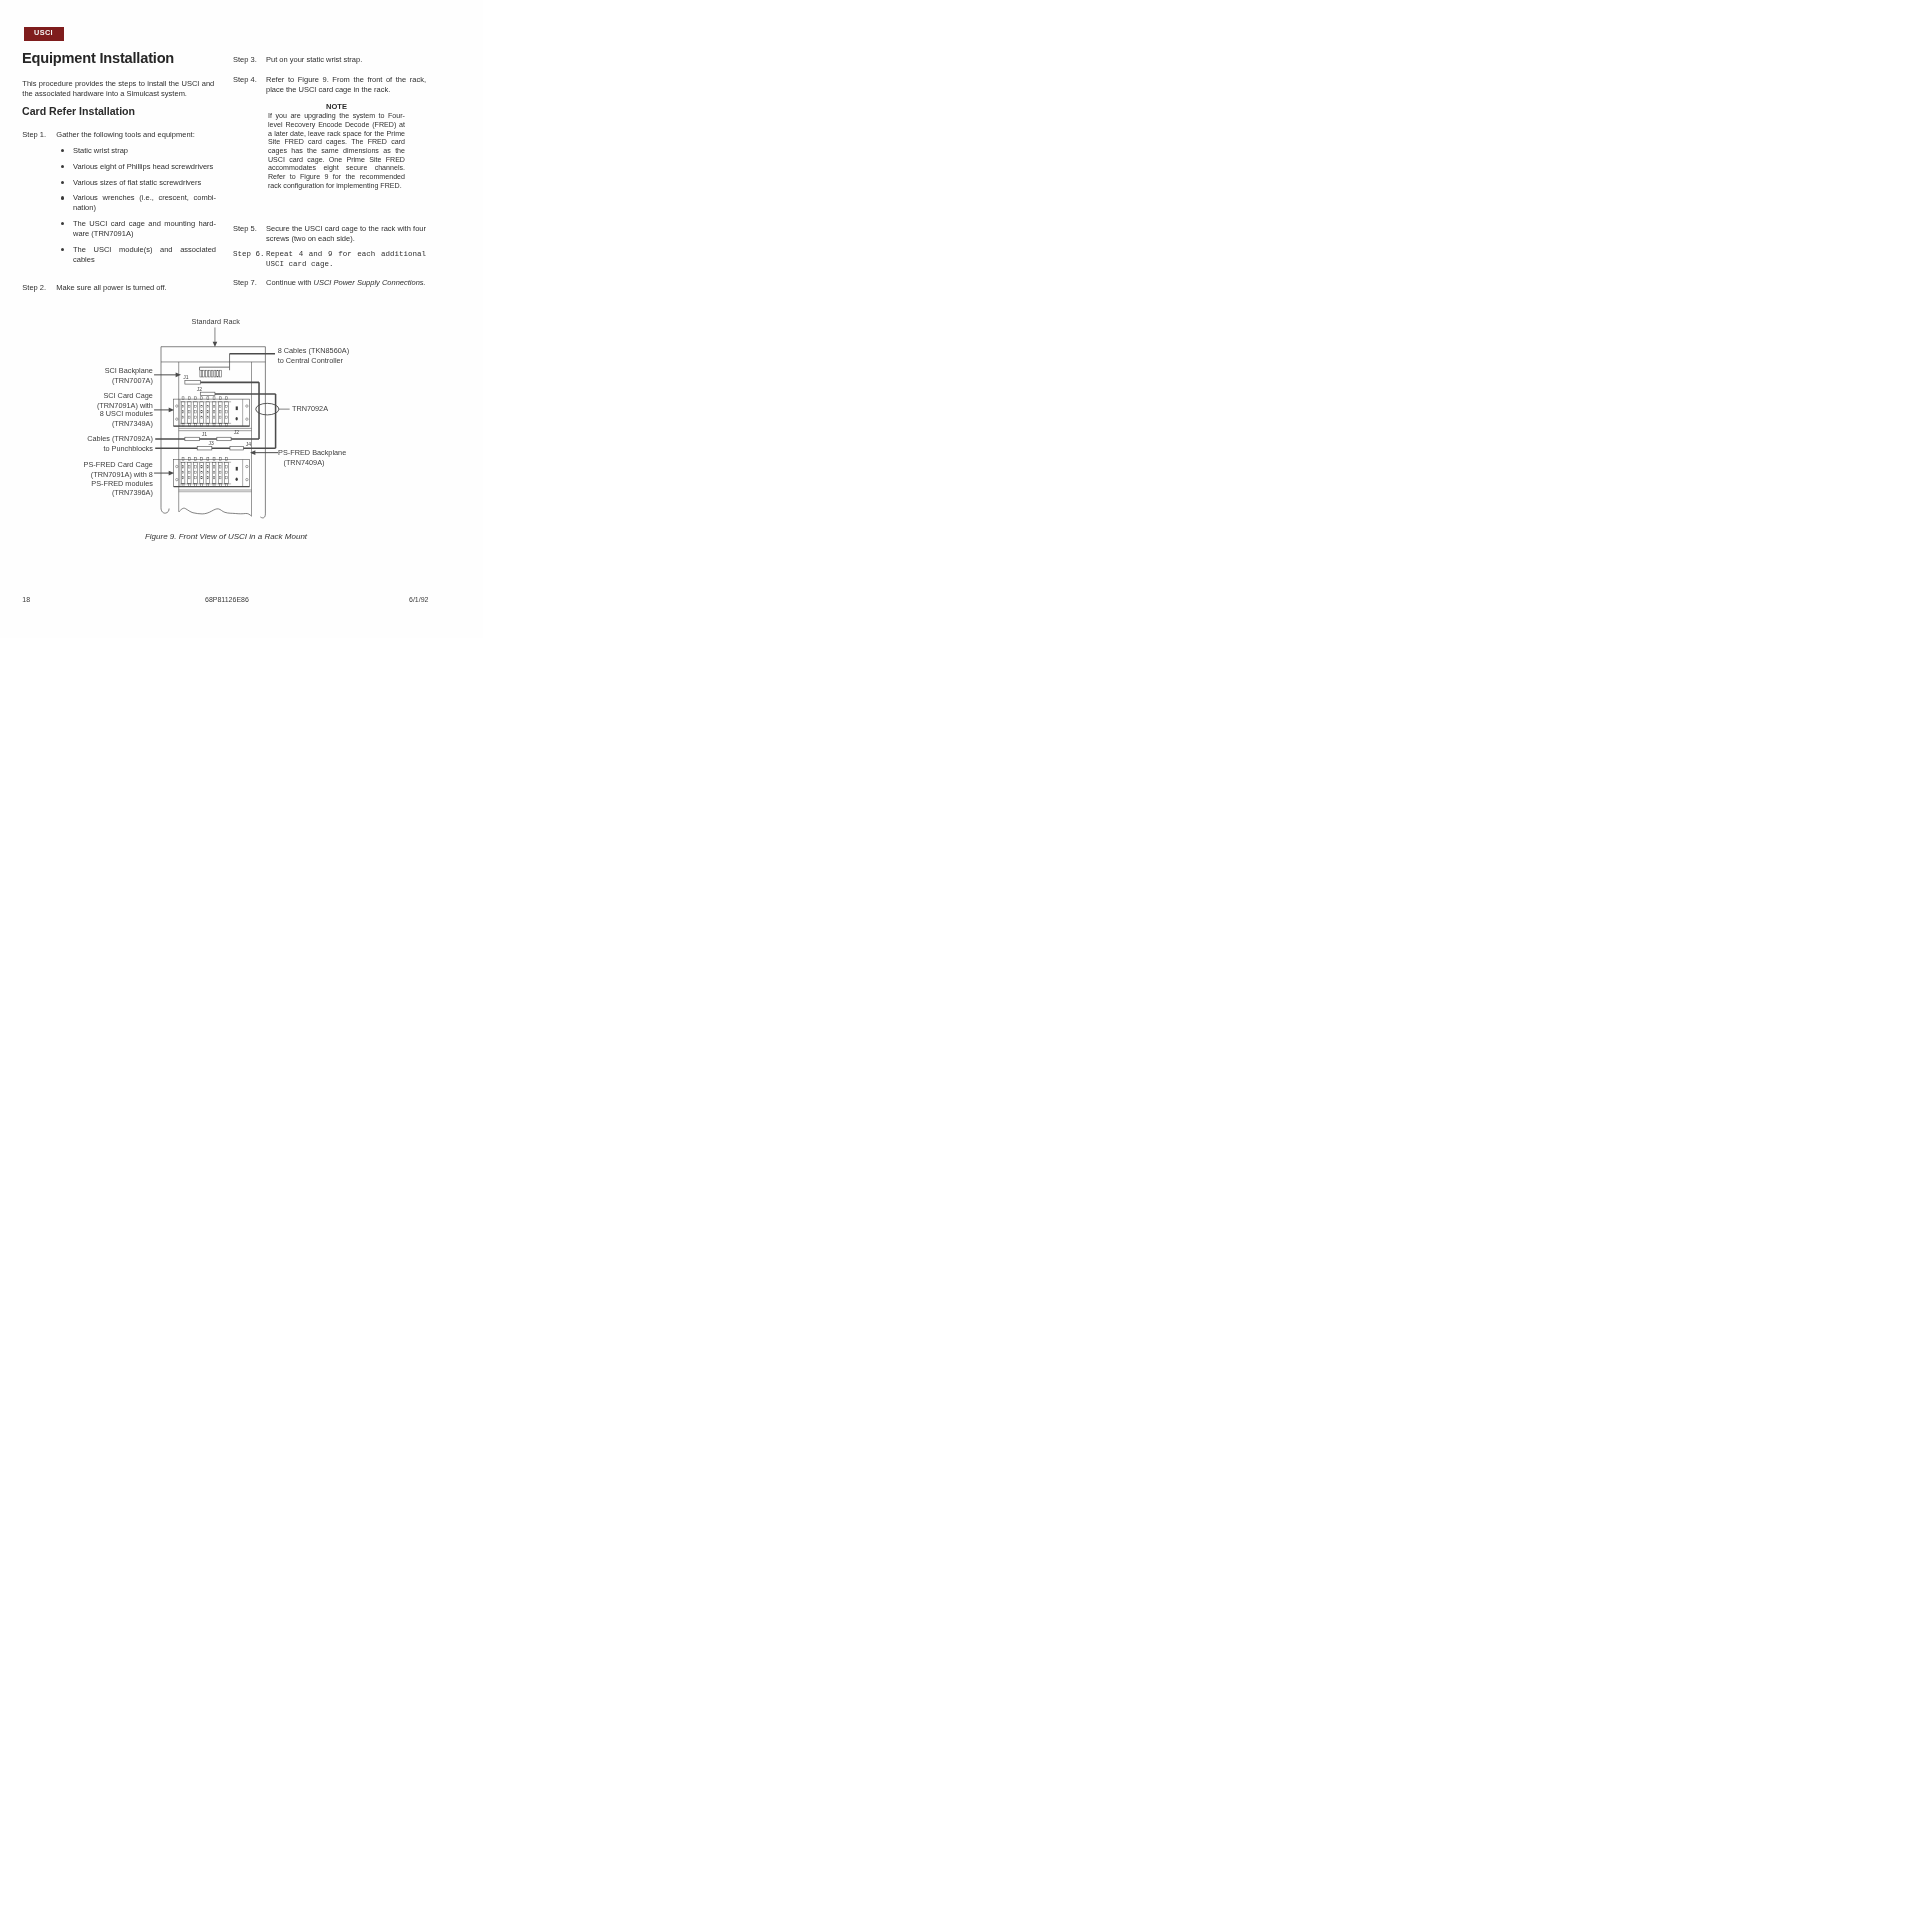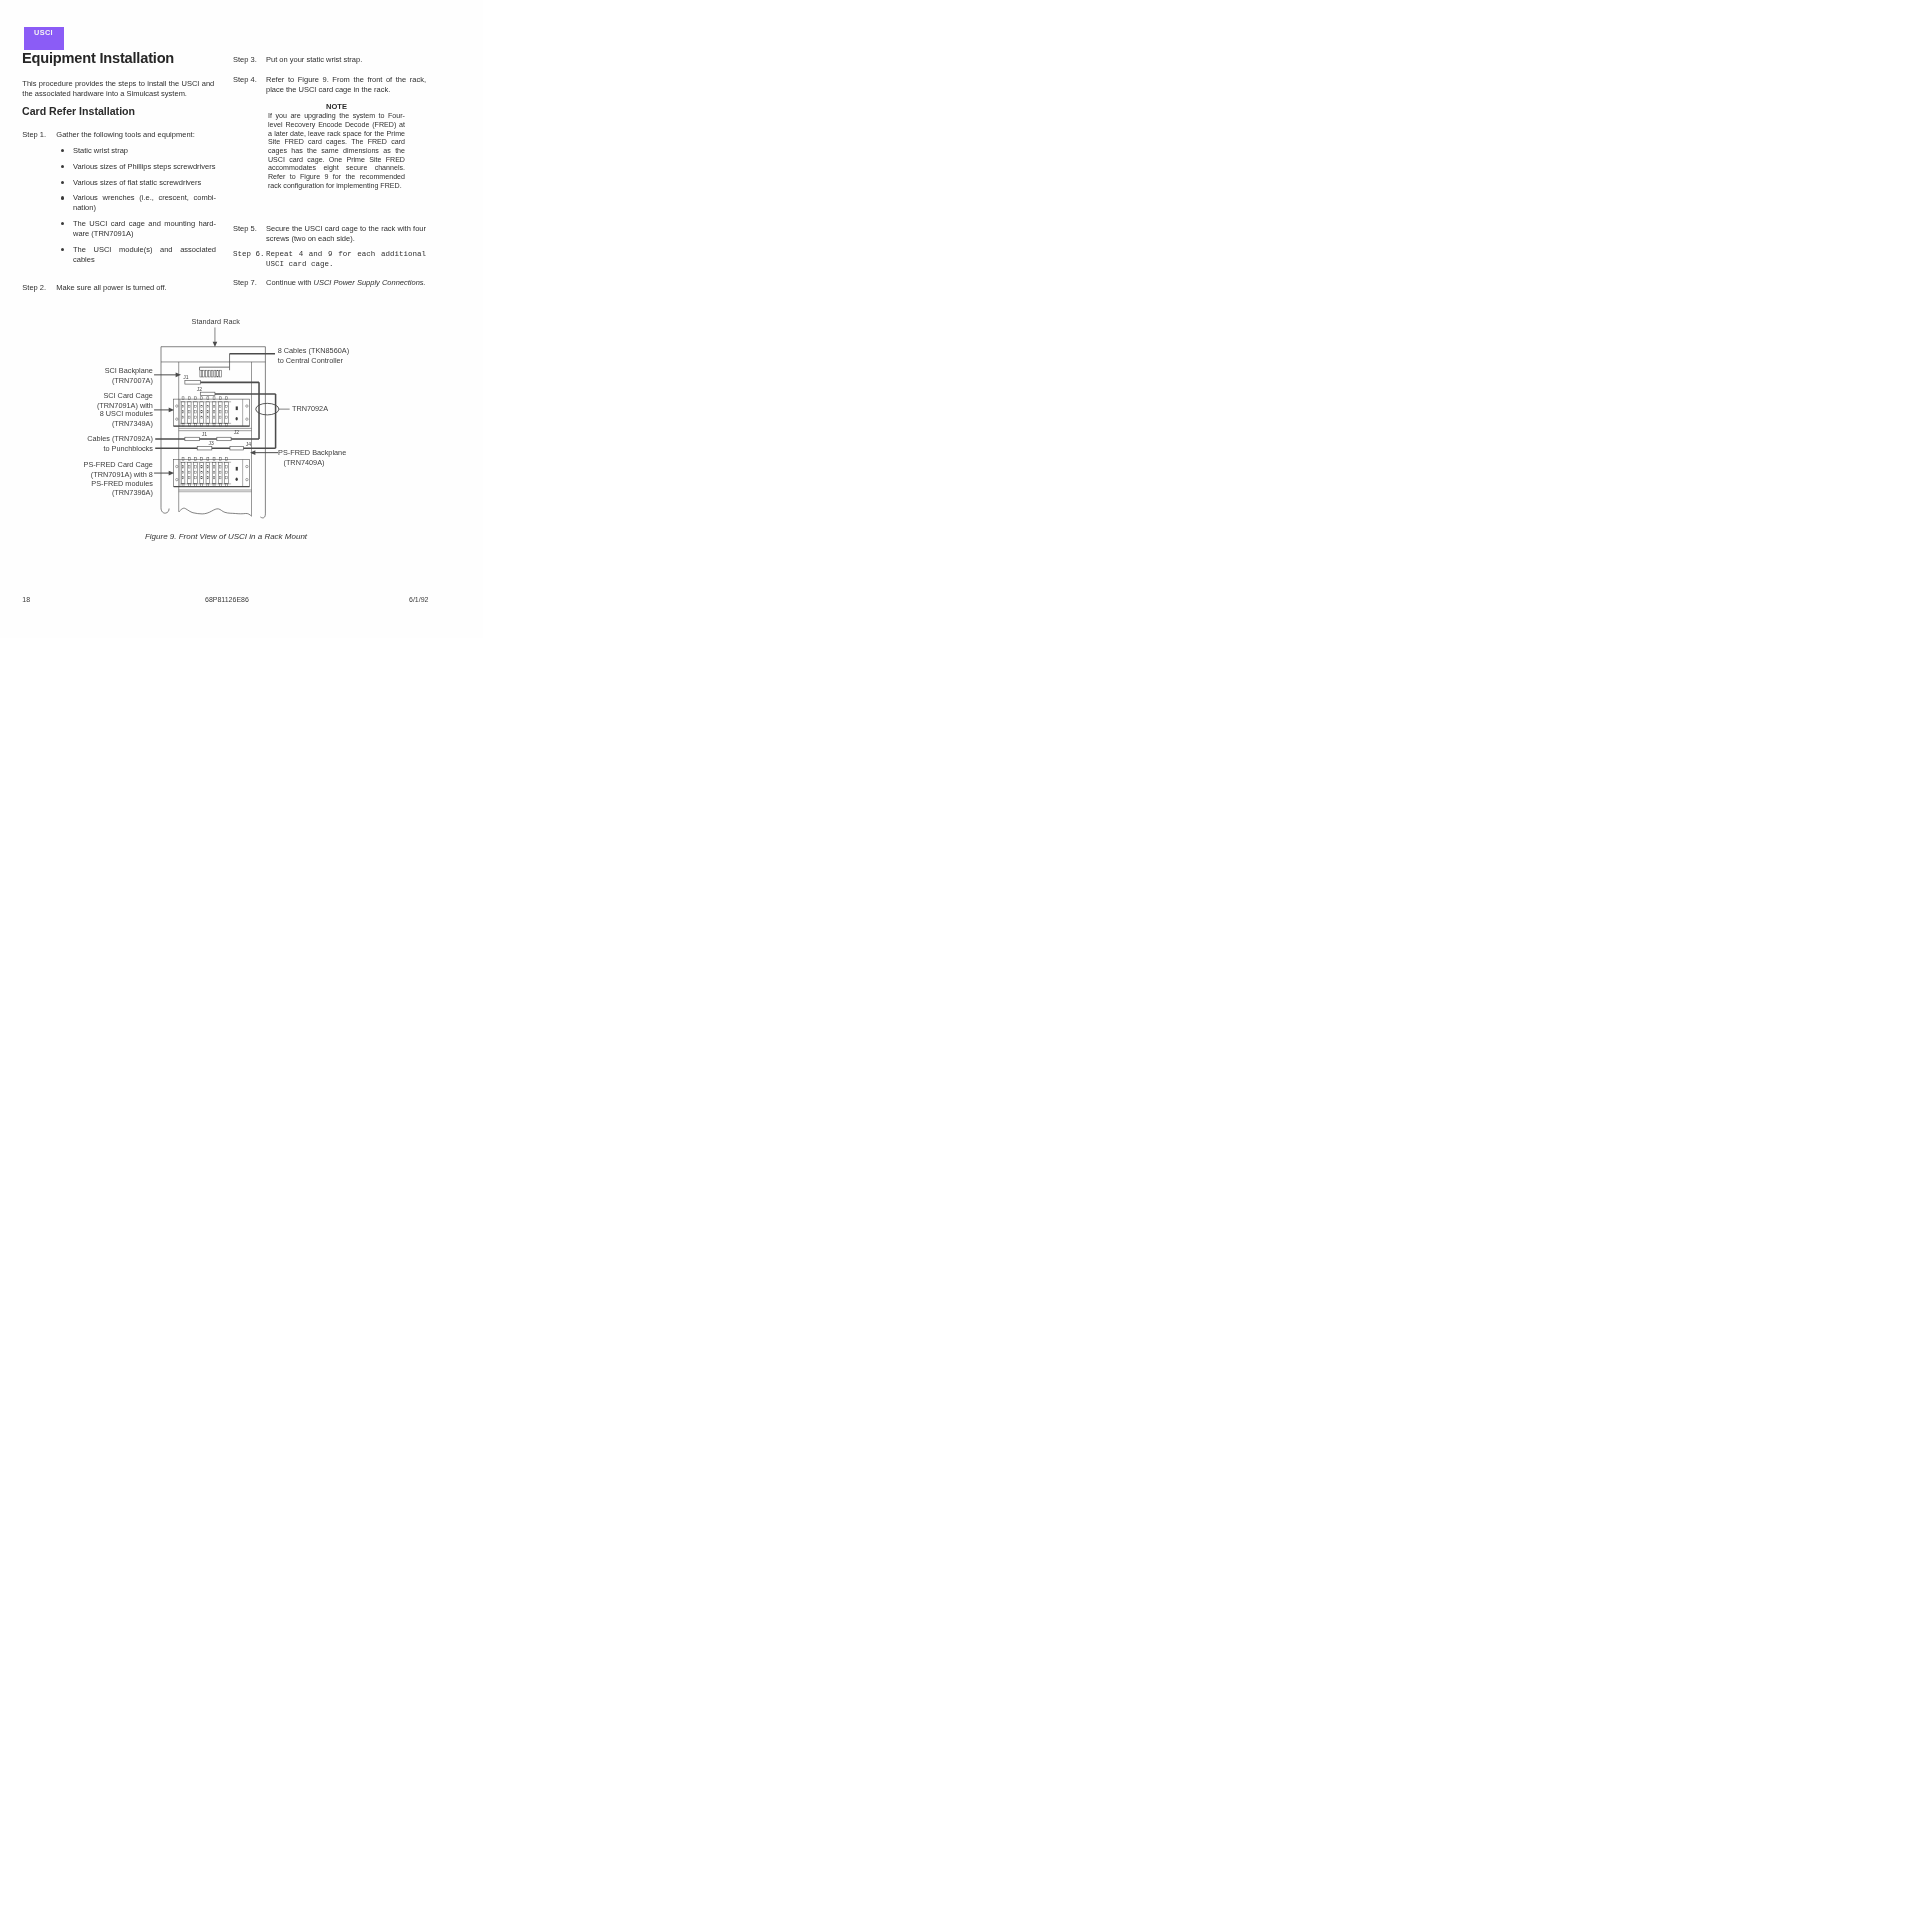--- a/index.html
+++ b/index.html
@@ -1,19 +1,19 @@
 <!DOCTYPE html>
 <html style="font-size:6.2px"><head>
 <meta charset="utf-8">
 <style>
   html,body{margin:0;padding:0;background:#ffffff;}
   .page{position:relative;width:483px;height:638px;background:#fefefe;overflow:hidden;
         font-family:"Liberation Sans","DejaVu Sans",sans-serif;color:#2f2f2f;}
   .abs{position:absolute;}
-  .badge{left:23.5px;top:27px;width:40px;height:23px;background:#8b5cf6;color:#f5f5f5;
+  .badge{left:23.5px;top:27px;width:40px;height:14px;background:#7f1d1d;color:#f5f5f5;
          font-size:7.3px;font-weight:bold;letter-spacing:0.4px;text-align:center;line-height:11.6px;}
   h1.title{left:22px;top:50px;margin:0;font-size:14.6px;font-weight:bold;color:#262626;letter-spacing:-0.2px;}
   .intro{left:22.3px;top:79px;width:192px;font-size:7.5px;line-height:10px;text-align:justify;margin:0;}
   h2.sec{left:22px;top:105px;margin:0;font-size:10.6px;font-weight:bold;color:#2a2a2a;}
   .step{display:flex;margin:0;}
   .step .lbl{flex:0 0 34px;}
   .rcol .step .lbl{flex:0 0 33px;}
   .step p{margin:0;flex:1;}
   .body-txt{font-size:7.5px;line-height:10px;}
   .just{text-align:justify;}
@@ -40,21 +40,21 @@
   <p class="abs intro">This procedure provides the steps to install the USCI and the associated hardware into a Simulcast system.</p>
   <h2 class="abs sec">Card Refer Installation</h2>
 
   <div class="abs step body-txt" style="left:22.3px;top:130px;width:193px;">
     <span class="lbl">Step 1.</span>
     <p>Gather the following tools and equipment:</p>
   </div>
 
   <ul class="abs tools">
     <li><span class="dot"></span><span>Static wrist strap</span></li>
-    <li><span class="dot"></span><span>Various sizes of Phillips steps screwdriv­ers</span></li>
+    <li><span class="dot"></span><span>Various eight of Phillips head screwdriv­ers</span></li>
     <li><span class="dot"></span><span>Various sizes of flat static screwdrivers</span></li>
     <li><span class="dot"></span><span>Various wrenches (i.e., crescent, combi­nation)</span></li>
     <li><span class="dot"></span><span>The USCI card cage and mounting hard­ware (TRN7091A)</span></li>
     <li><span class="dot"></span><span>The USCI module(s) and associated cables</span></li>
   </ul>
 
   <div class="abs step body-txt" style="left:22.3px;top:283px;width:193px;">
     <span class="lbl">Step 2.</span>
     <p>Make sure all power is turned off.</p>
   </div>

